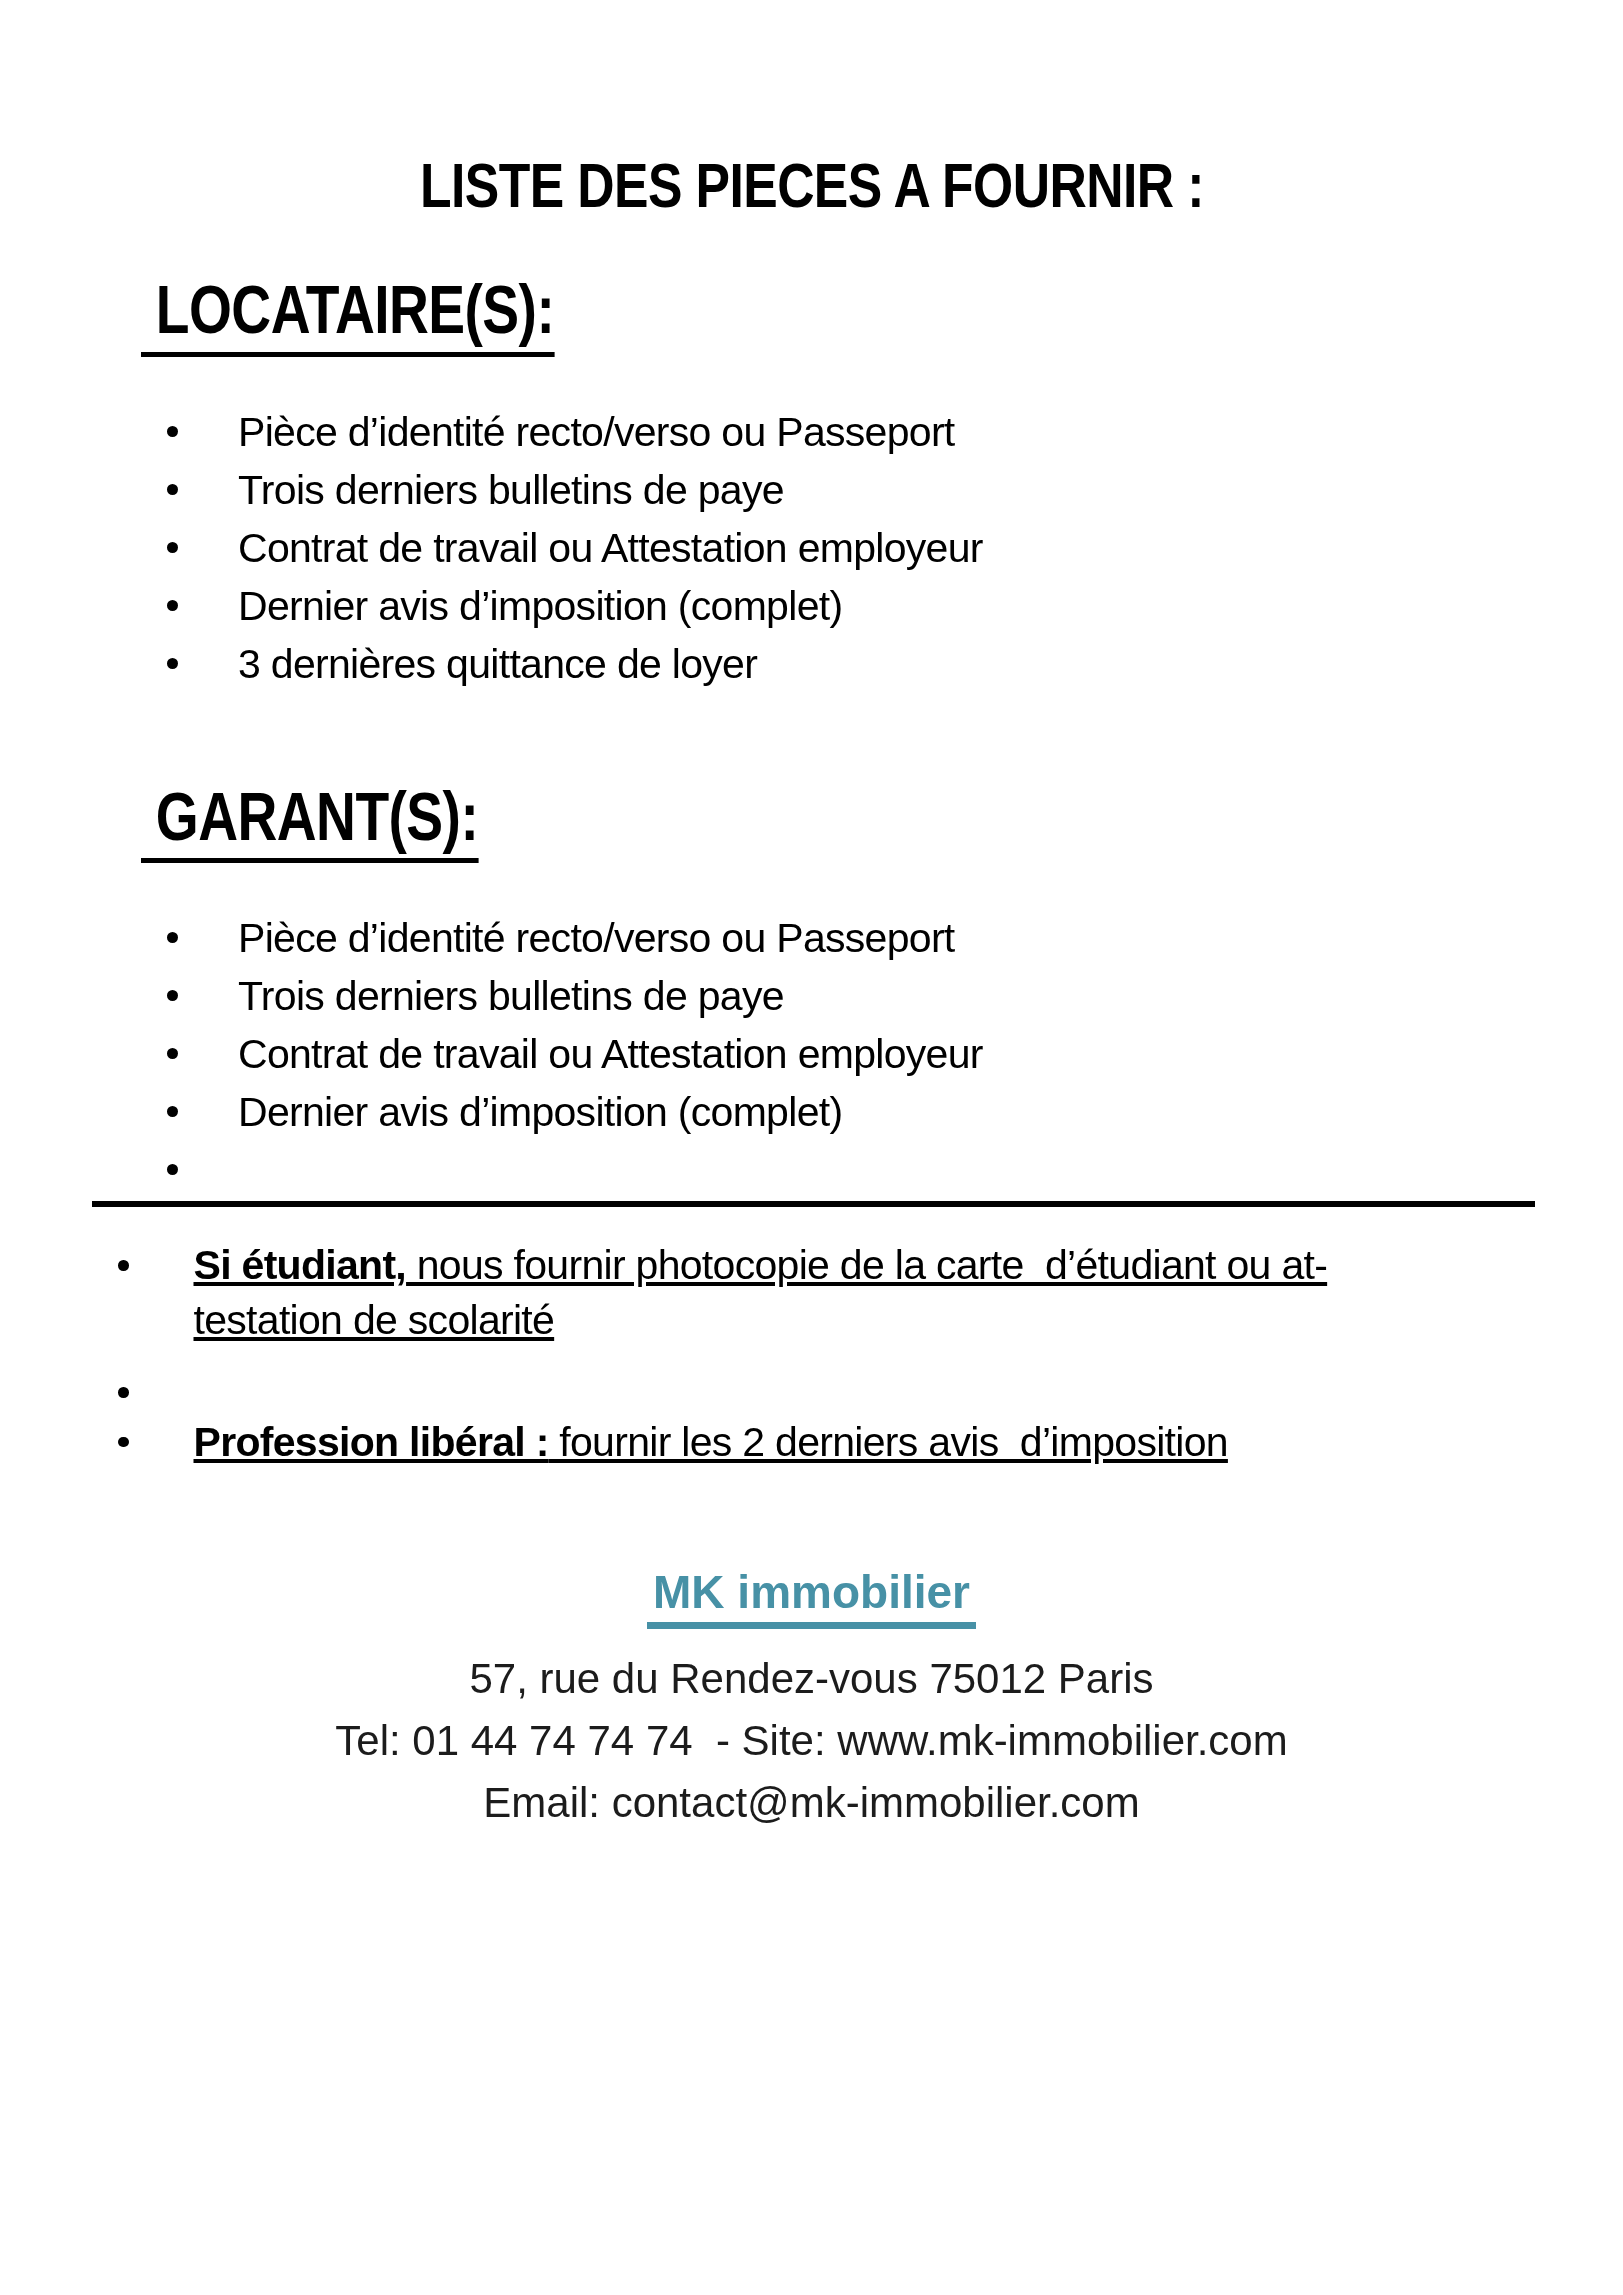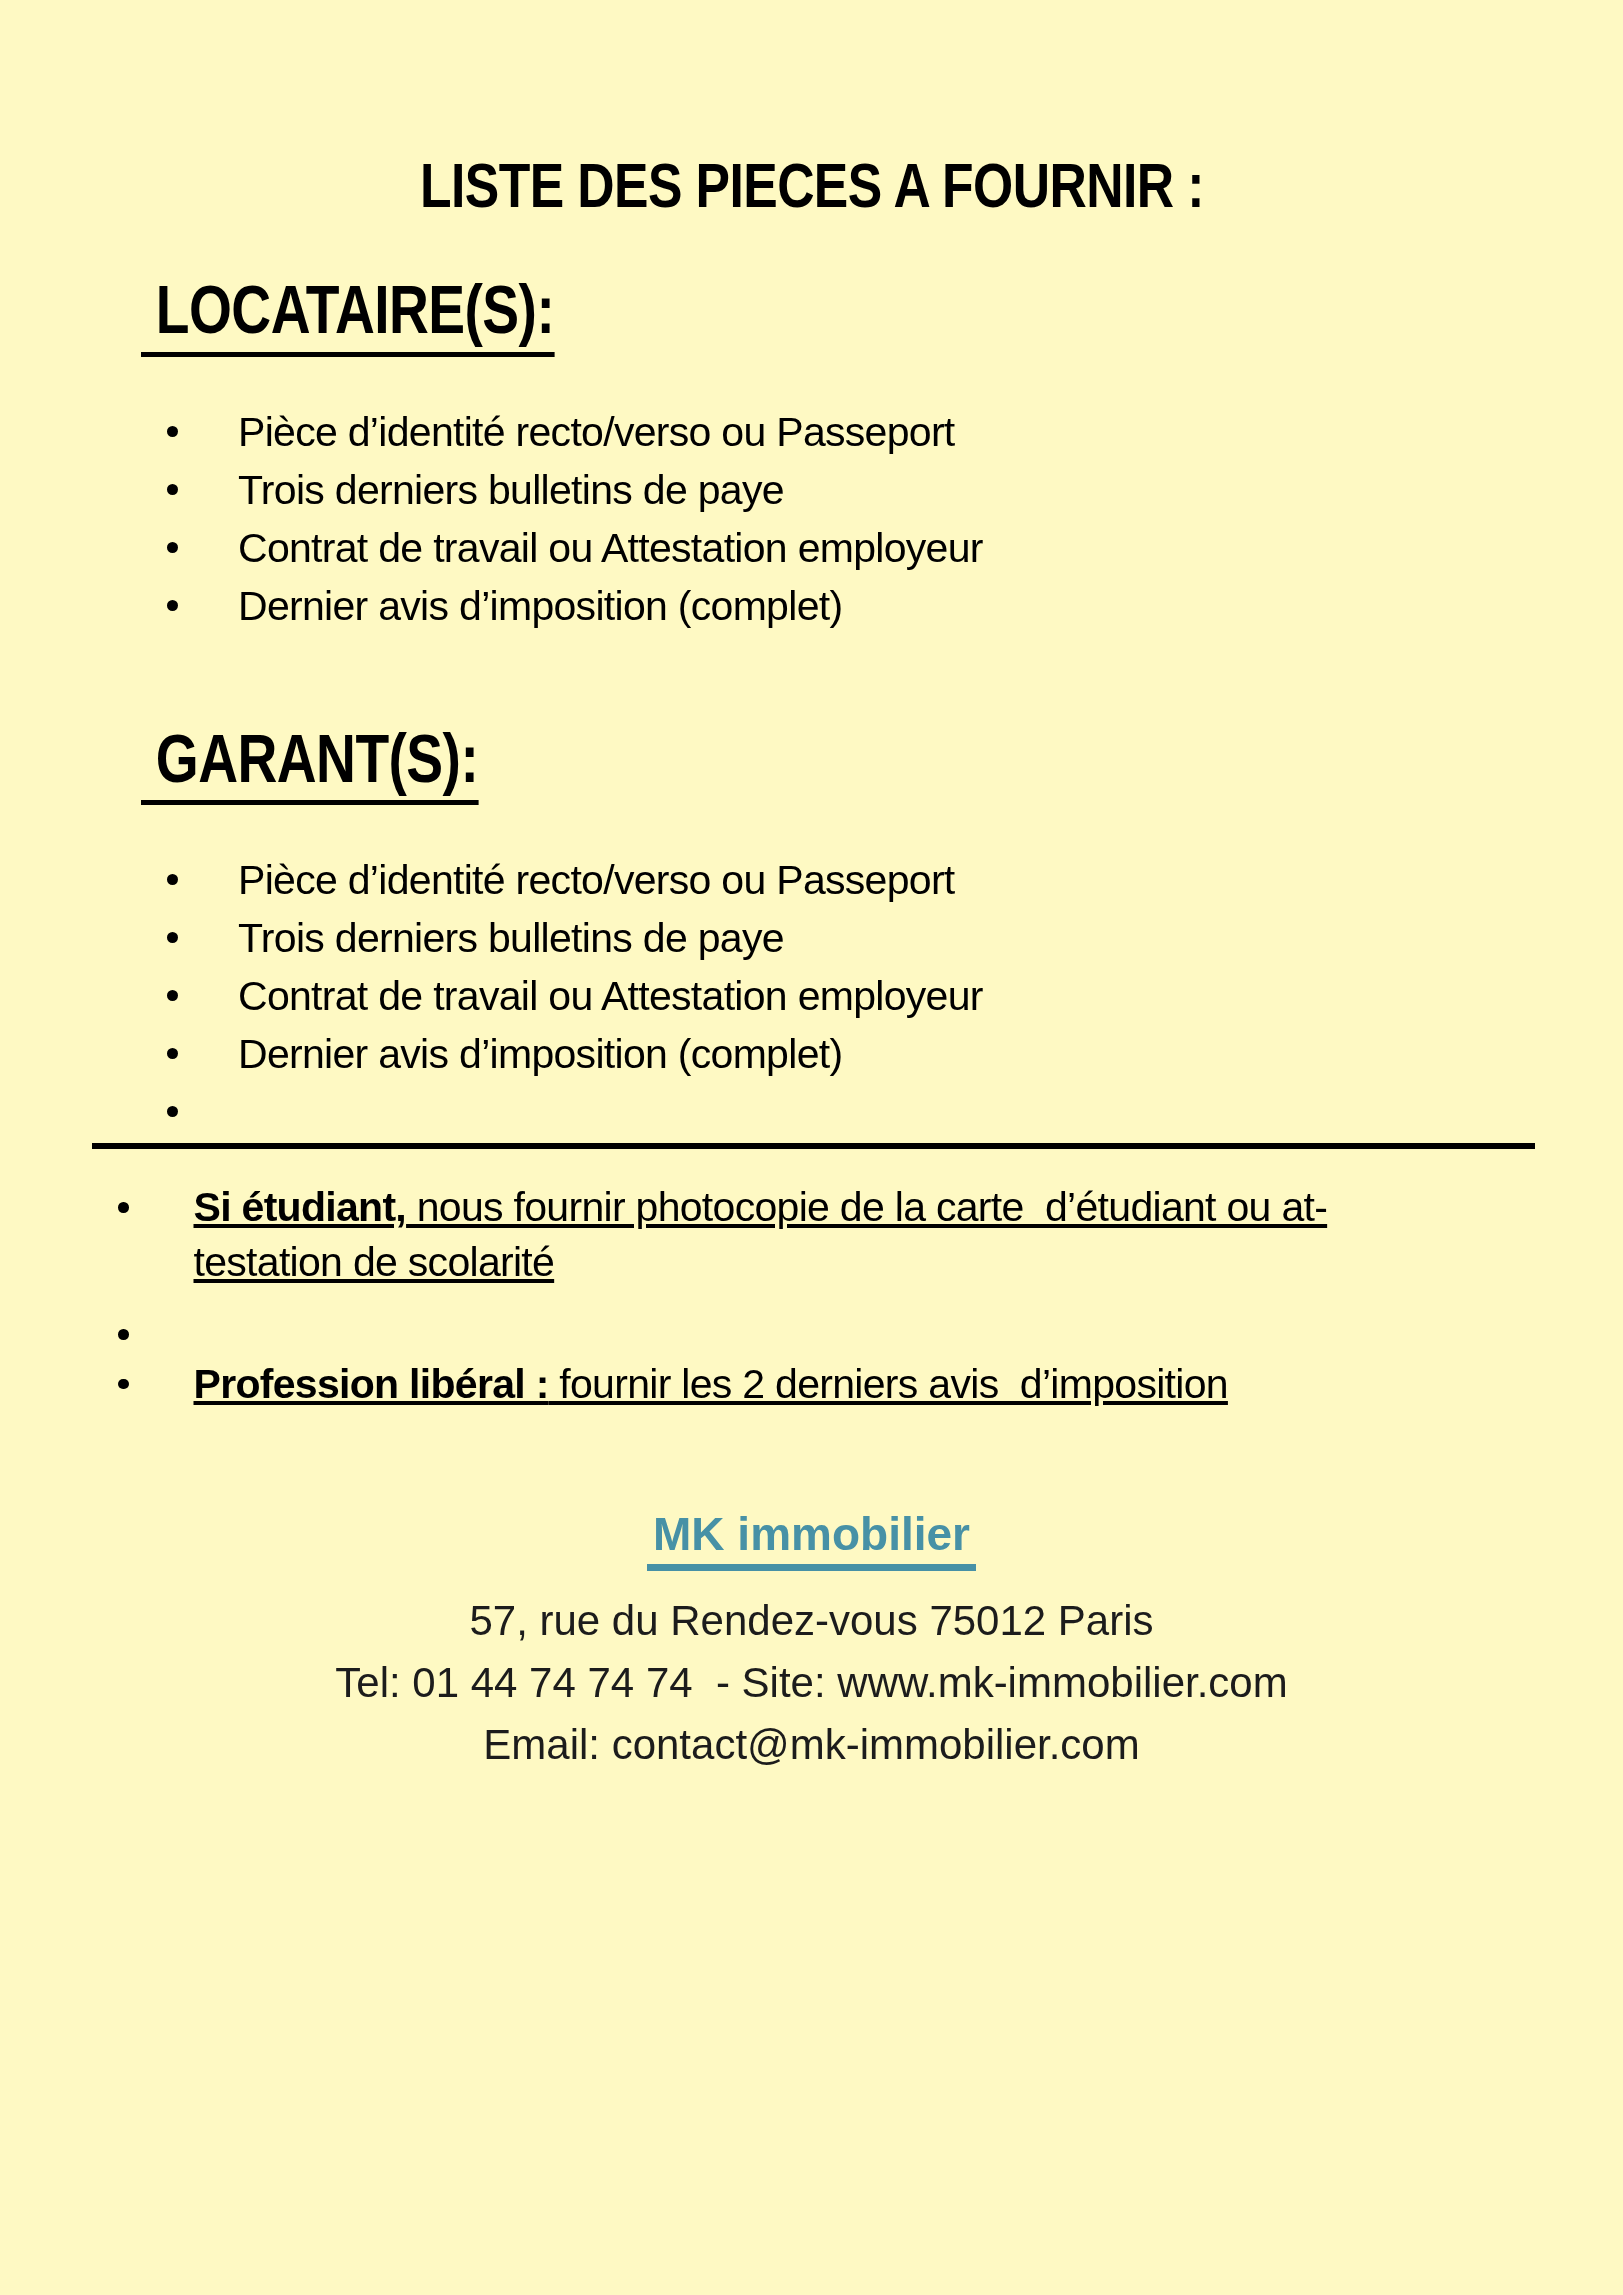--- a/index.html
+++ b/index.html
@@ -1,21 +1,21 @@
 <!DOCTYPE html>
 <html style="font-size:10.5px"><head>
 <meta charset="utf-8">
 <style>
   html, body { margin: 0; padding: 0; background: #888; }
   .page {
     position: relative;
     width: 1623px;
     height: 2295px;
     margin: 0 auto;
-    background: #fef9c3;
+    background: #ffffff;
     color: #000;
     font-family: "Liberation Sans", sans-serif;
     overflow: hidden;
   }
 
   
   .title-wrap { padding-top: 149px; text-align: center; }
   .title-text {
     display: inline-block;
     font-size: 63px;
@@ -128,20 +128,24 @@
         <span class="item-text">Trois derniers bulletins de paye</span>
       </div>
       <div class="list-item">
         <span class="bullet"></span>
         <span class="item-text">Contrat de travail ou Attestation employeur</span>
       </div>
       <div class="list-item">
         <span class="bullet"></span>
         <span class="item-text">Dernier avis d’imposition (complet)</span>
       </div>
+      <div class="list-item">
+        <span class="bullet"></span>
+        <span class="item-text">3 dernières quittance de loyer</span>
+      </div>
     </div>
   </div>
 
   <div class="section">
     <div class="heading-row second">
       <span class="heading-text"> GARANT(S):</span>
     </div>
     <div class="doc-list">
       <div class="list-item">
         <span class="bullet"></span>

